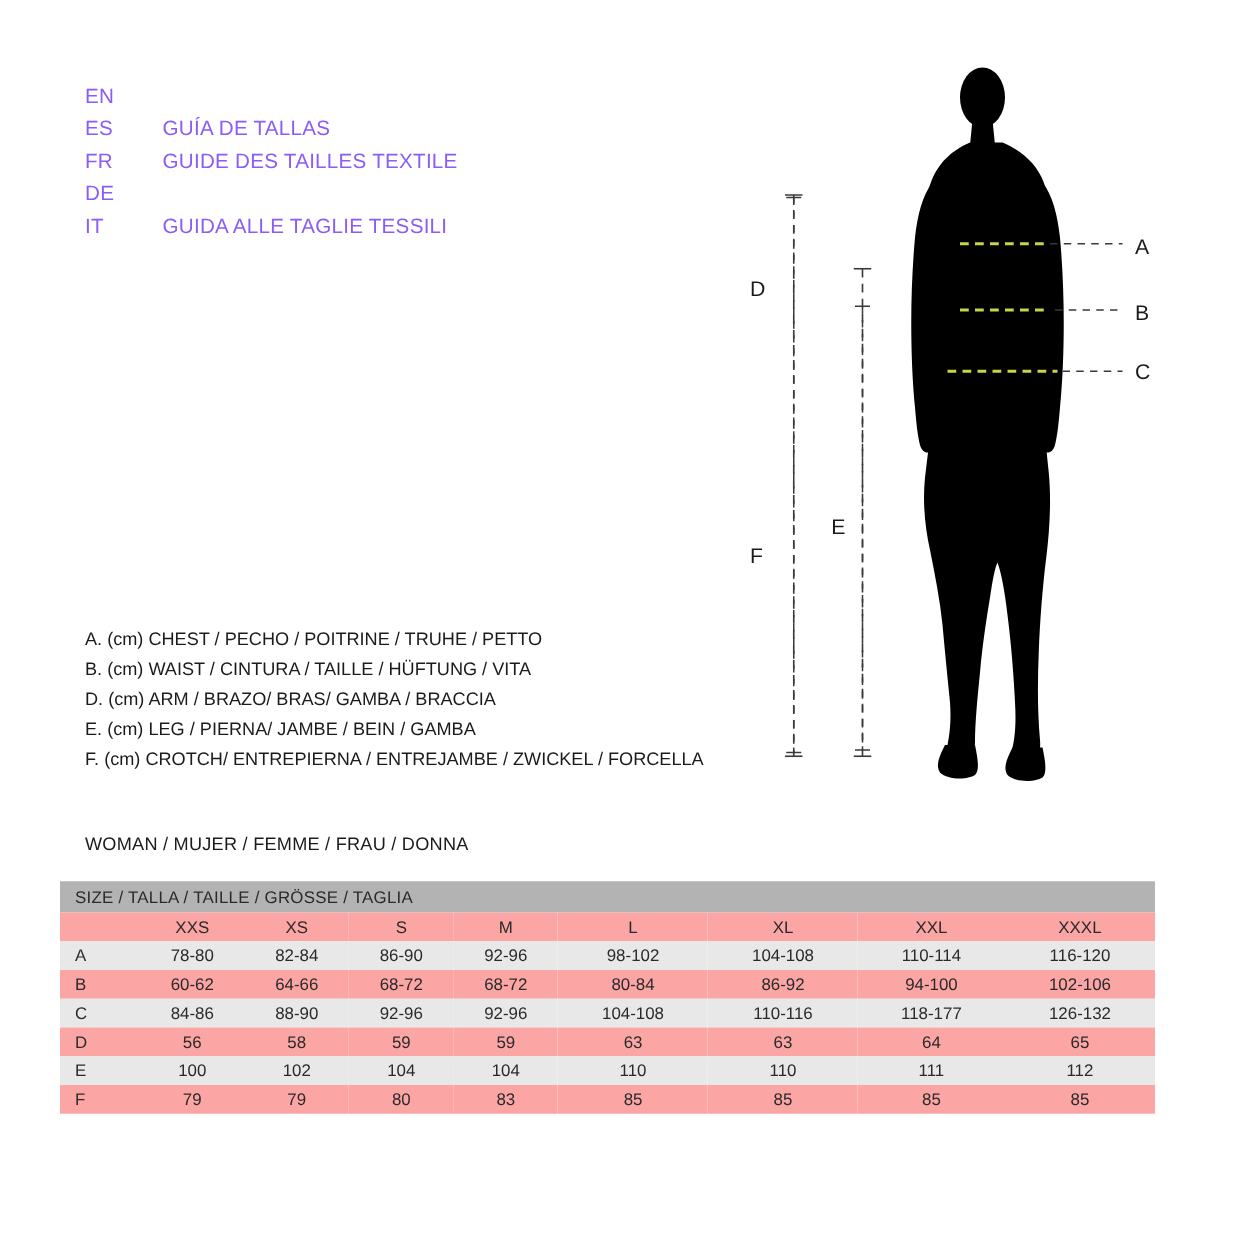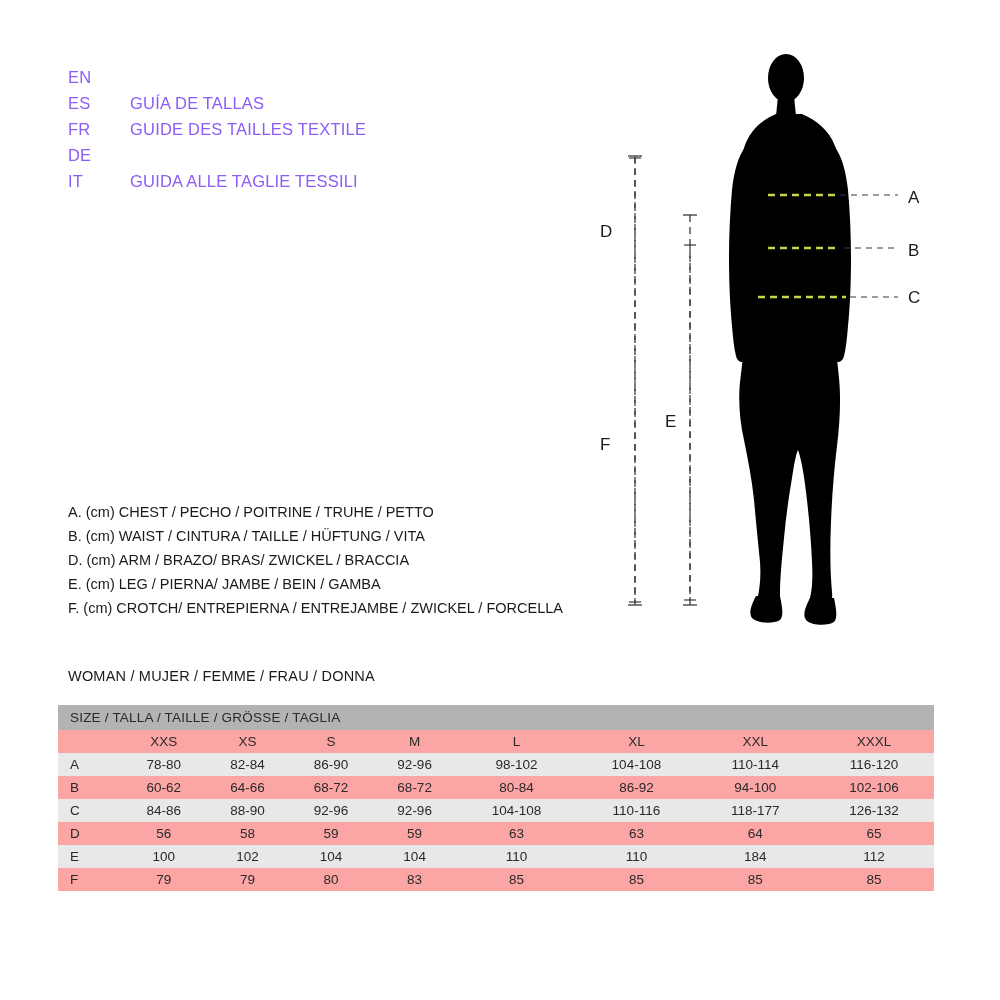--- a/index.html
+++ b/index.html
@@ -60,21 +60,21 @@
     left: 68px;
     top: 668px;
     font-size: 14.5px;
     color: #1b1b1b;
     letter-spacing: 0.2px;
   }
 
   
   #size-table {
     position: absolute;
-    left: 58px;
+    left: 48px;
     top: 705px;
     width: 876px;
     border-collapse: collapse;
     font-size: 13.5px;
     color: #2a2a2a;
   }
   #size-table td, #size-table th {
     padding: 0;
     height: 23px;
     font-weight: normal;
@@ -265,21 +265,21 @@
   <span style="position:absolute;left:906px;top:241px;font-size:17px;color:#1b1b1b;background:#fff;padding:0 2px;">B</span>
   <span style="position:absolute;left:906px;top:288px;font-size:17px;color:#1b1b1b;background:#fff;padding:0 2px;">C</span>
   <span style="position:absolute;left:598px;top:222px;font-size:17px;color:#1b1b1b;background:#fff;padding:0 2px;">D</span>
   <span style="position:absolute;left:663px;top:412px;font-size:17px;color:#1b1b1b;background:#fff;padding:0 2px;">E</span>
   <span style="position:absolute;left:598px;top:435px;font-size:17px;color:#1b1b1b;background:#fff;padding:0 2px;">F</span>
 </div>
 
 <div id="legend-block">
   <div class="legend-row">A. (cm) CHEST / PECHO / POITRINE / TRUHE / PETTO</div>
   <div class="legend-row">B. (cm) WAIST / CINTURA / TAILLE / HÜFTUNG / VITA</div>
-  <div class="legend-row">D. (cm) ARM / BRAZO/ BRAS/ ZWICKEL / BRACCIA</div>
+  <div class="legend-row">D. (cm) ARM / BRAZO/ BRAS/ GAMBA / BRACCIA</div>
   <div class="legend-row">E. (cm) LEG / PIERNA/ JAMBE / BEIN / GAMBA</div>
   <div class="legend-row">F. (cm) CROTCH/ ENTREPIERNA / ENTREJAMBE / ZWICKEL / FORCELLA</div>
 </div>
 
 <div id="gender-line">WOMAN / MUJER / FEMME / FRAU / DONNA</div>
 
 <table id="size-table">
   <tbody>
     <tr class="header-row">
       <td colspan="9">SIZE / TALLA / TAILLE / GRÖSSE / TAGLIA</td>
@@ -345,21 +345,21 @@
     </tr>
 
     <tr class="band">
       <td class="rowlabel">E</td>
       <td>100</td>
       <td>102</td>
       <td>104</td>
       <td>104</td>
       <td>110</td>
       <td>110</td>
-      <td>184</td>
+      <td>111</td>
       <td>112</td>
     </tr>
 
     <tr class="plain">
       <td class="rowlabel">F</td>
       <td>79</td>
       <td>79</td>
       <td>80</td>
       <td>83</td>
       <td>85</td>

